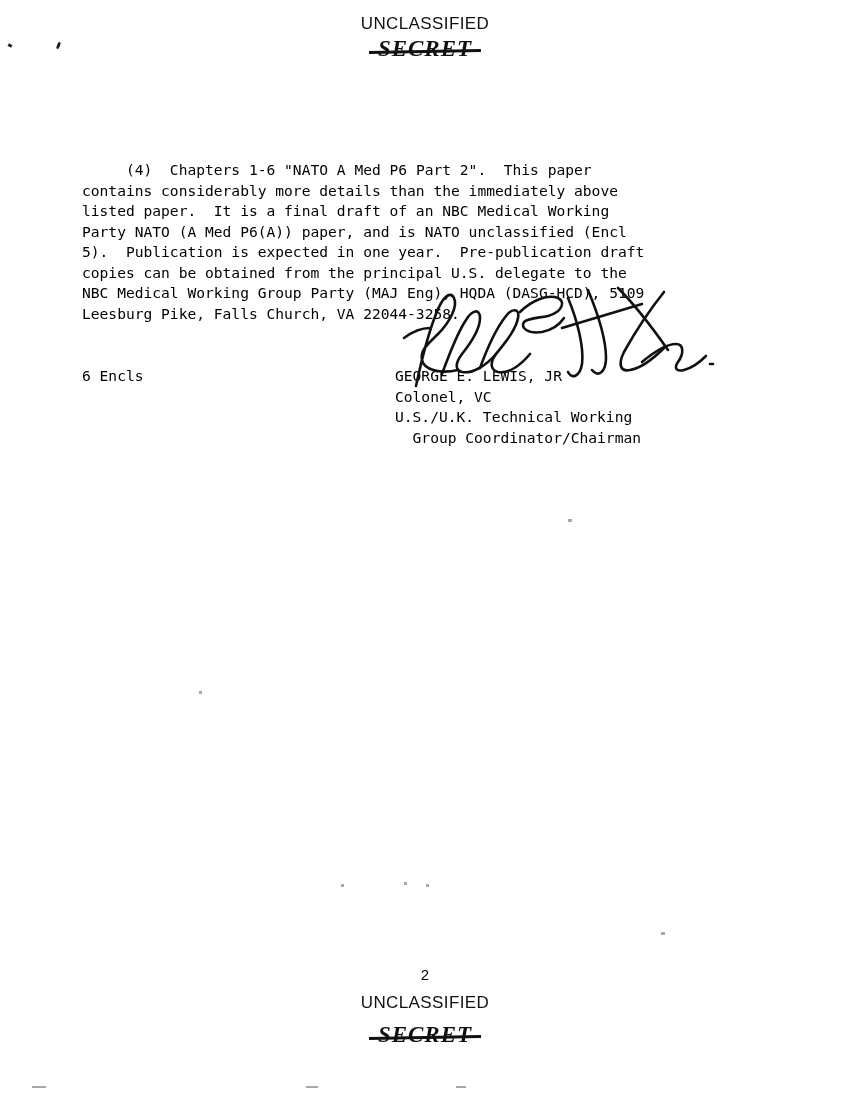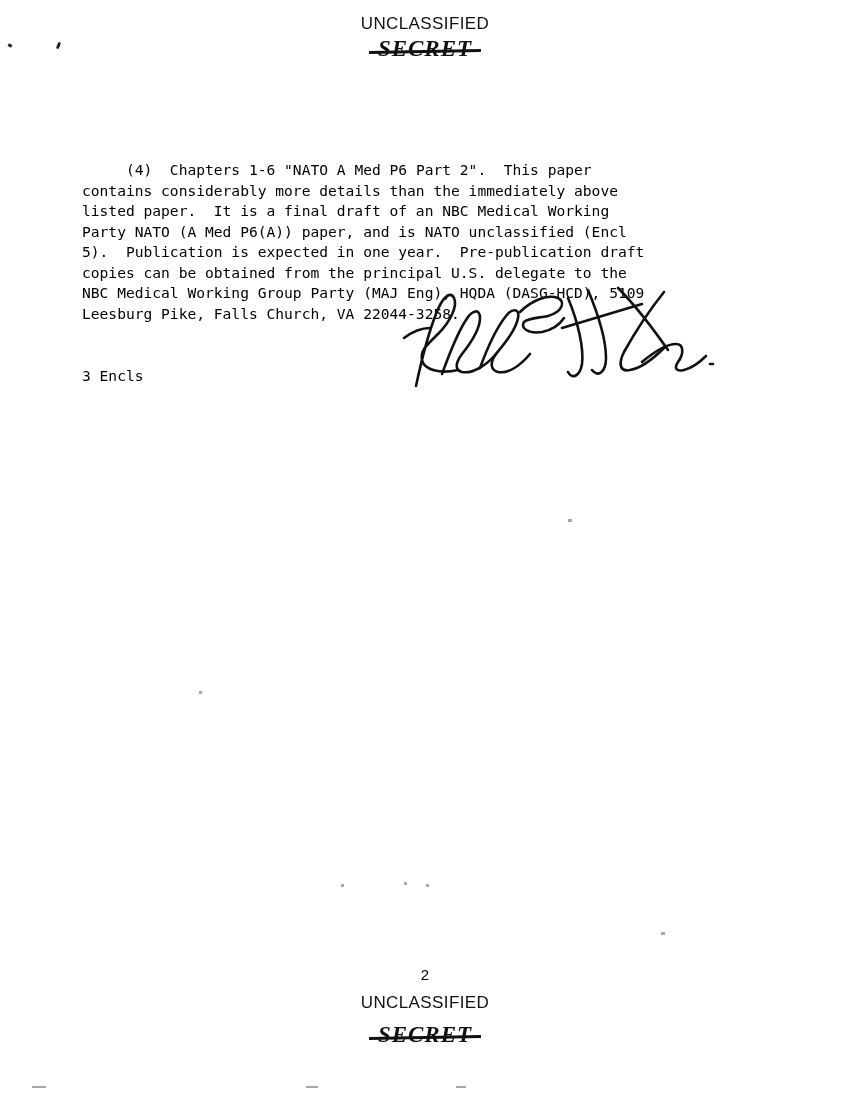--- a/index.html
+++ b/index.html
@@ -174,22 +174,26 @@
 
   <div class="body-block">     (4)  Chapters 1-6 "NATO A Med P6 Part 2".  This paper
 contains considerably more details than the immediately above
 listed paper.  It is a final draft of an NBC Medical Working
 Party NATO (A Med P6(A)) paper, and is NATO unclassified (Encl
 5).  Publication is expected in one year.  Pre-publication draft
 copies can be obtained from the principal U.S. delegate to the
 NBC Medical Working Group Party (MAJ Eng), HQDA (DASG-HCD), 5109
 Leesburg Pike, Falls Church, VA 22044-3258.</div>
 
-  <div class="encls">3 Encls</div>
-
+  <div class="encls">6 Encls</div>
+
+  <div class="sig-block">GEORGE E. LEWIS, JR
+Colonel, VC
+U.S./U.K. Technical Working
+  Group Coordinator/Chairman</div>
 
   <svg class="signature" viewBox="0 0 340 110" aria-hidden="true">
     <g fill="none" stroke="#111111" stroke-width="2.6" stroke-linecap="round" stroke-linejoin="round">
       <path d="M24 108 C 30 80, 36 56, 44 36 C 50 20, 58 12, 62 20 C 66 28, 58 44, 46 56 C 36 66, 28 72, 30 82 C 32 92, 48 96, 66 92"></path>
       <path d="M50 96 C 58 74, 66 54, 74 42 C 80 32, 88 30, 88 40 C 88 52, 78 66, 70 76 C 64 84, 62 92, 70 94 C 80 96, 94 88, 104 76"></path>
       <path d="M88 90 C 96 68, 106 48, 114 38 C 120 30, 128 30, 126 40 C 124 52, 112 66, 104 76 C 98 84, 98 92, 106 94 C 116 96, 128 88, 138 76"></path>
       <path d="M128 34 C 140 22, 156 16, 166 20 C 174 24, 170 34, 156 38 C 146 40, 136 40, 132 44 C 128 50, 136 56, 150 54 C 160 52, 168 46, 172 40"></path>
       <path d="M176 20 C 186 44, 192 70, 190 86 C 188 98, 180 102, 176 94"></path>
       <path d="M196 12 C 206 36, 214 62, 214 80 C 214 94, 206 100, 200 92"></path>
       <path d="M170 50 C 196 42, 224 34, 250 26"></path>

